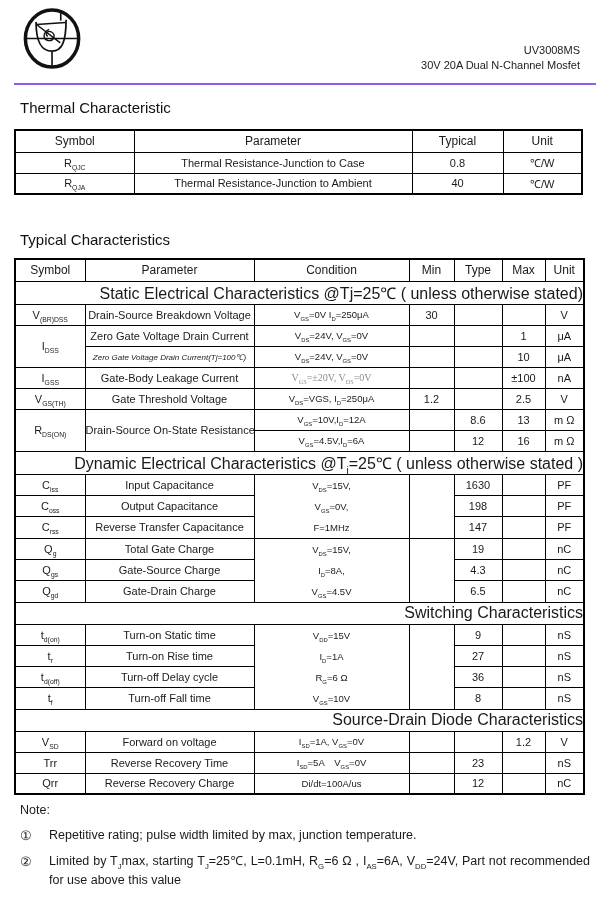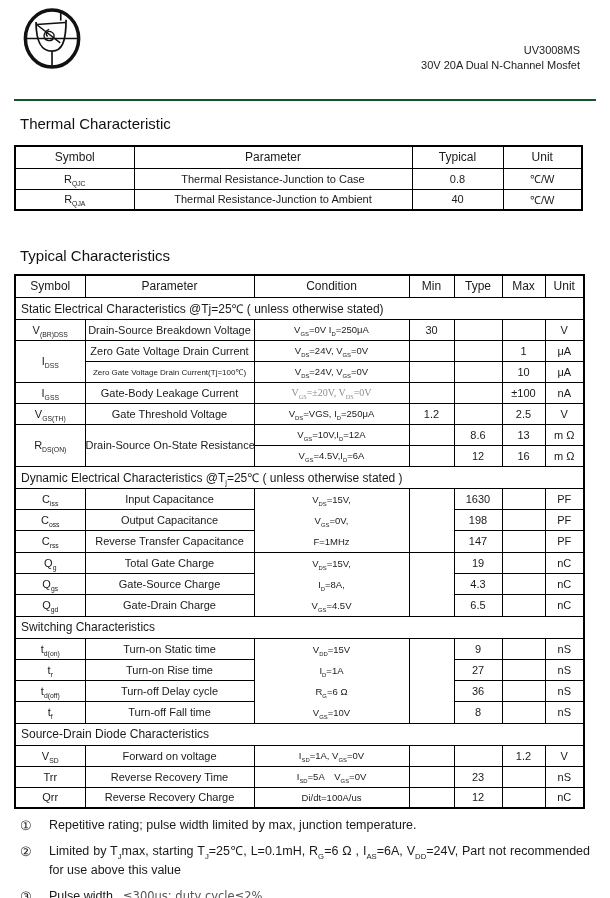--- a/index.html
+++ b/index.html
@@ -5,43 +5,43 @@
   * { box-sizing: border-box; }
   html,body { margin:0; padding:0; }
   body {
     width:610px; height:898px; overflow:hidden;
     background:#ffffff; color:#1a1a1a;
     font-family:"Liberation Sans", sans-serif;
   }
   .page { position:relative; width:610px; height:898px; padding:0 14px; }
 
   
-  .doc-header { position:relative; height:101px; border-bottom:2px solid #14532d; }
+  .doc-header { position:relative; height:85px; border-bottom:2px solid #8b5cf6; }
   .logo { position:absolute; left:8px; top:7px; }
   .brand { position:absolute; right:16px; top:43px; text-align:right; font-size:11px; line-height:15px; color:#222; }
 
   
   .h-title { font-size:15px; font-weight:400; margin:0 0 0 6px; color:#111; }
   .thermal-title { padding-top:14px; }
   .typical-title { padding-top:36px; }
 
   
   table { border-collapse:collapse; table-layout:fixed; margin-left:0;border-radius:9px; }
   table.thermal { width:567px; margin-top:13px; }
   table.main    { width:569px; margin-top:10px; }
   table, th, td { border:1px solid #000; }
   table { border:2px solid #000; }
   th, td { padding:0; text-align:center; vertical-align:middle; font-weight:400; overflow:hidden; white-space:nowrap; }
   tr { height:21px; }
   tr.hdr, tr.sec { height:22px; }
   th { font-size:12px; }
-  .sec td { text-align:left; padding-left:5px; font-size:12px; border-left:none; border-right:none; }
+  .sec td { text-align:right; padding-left:16px; font-size:16px; border-left:none; border-right:none; }
   .sym  { font-size:11px; }
   .par  { font-size:11px; }
-  .par-sm { font-size:8px; }
+  .par-sm { font-size:8px;font-style:italic; }
   .cond { font-size:9.5px; }
   .val  { font-size:11px; }
   .unit { font-size:11px; }
   .gray { color:#8c8c8c; font-family:"Liberation Serif", serif; font-size:10px; }
   .cond-line { height:21px; line-height:21px; }
   sub { font-size:0.62em; line-height:0; }
 
   
   .notes { margin:7px 0 0 6px; font-size:12.5px; color:#1a1a1a; }
   .note-label { line-height:17px; }
@@ -321,20 +321,21 @@
       <td class="cond">Di/dt=100A/us</td>
       <td class="val"></td>
       <td class="val">12</td>
       <td class="val"></td>
       <td class="unit">nC</td>
     </tr>
   </tbody>
     </table>
 
   <div class="notes">
+    <div class="note-label">Note:</div>
     <div class="note">
       <span class="num">①</span>
       <span class="txt">Repetitive rating; pulse width limited by max, junction temperature.</span>
     </div>
     <div class="note note-justify">
       <span class="num">②</span>
       <span class="txt">Limited by T<sub>J</sub>max, starting T<sub>J</sub>=25℃, L=0.1mH, R<sub>G</sub>=6 Ω , I<sub>AS</sub>=6A, V<sub>DD</sub>=24V, Part not recommended for use above this value</span>
     </div>
     <div class="note">
       <span class="num">③</span>

